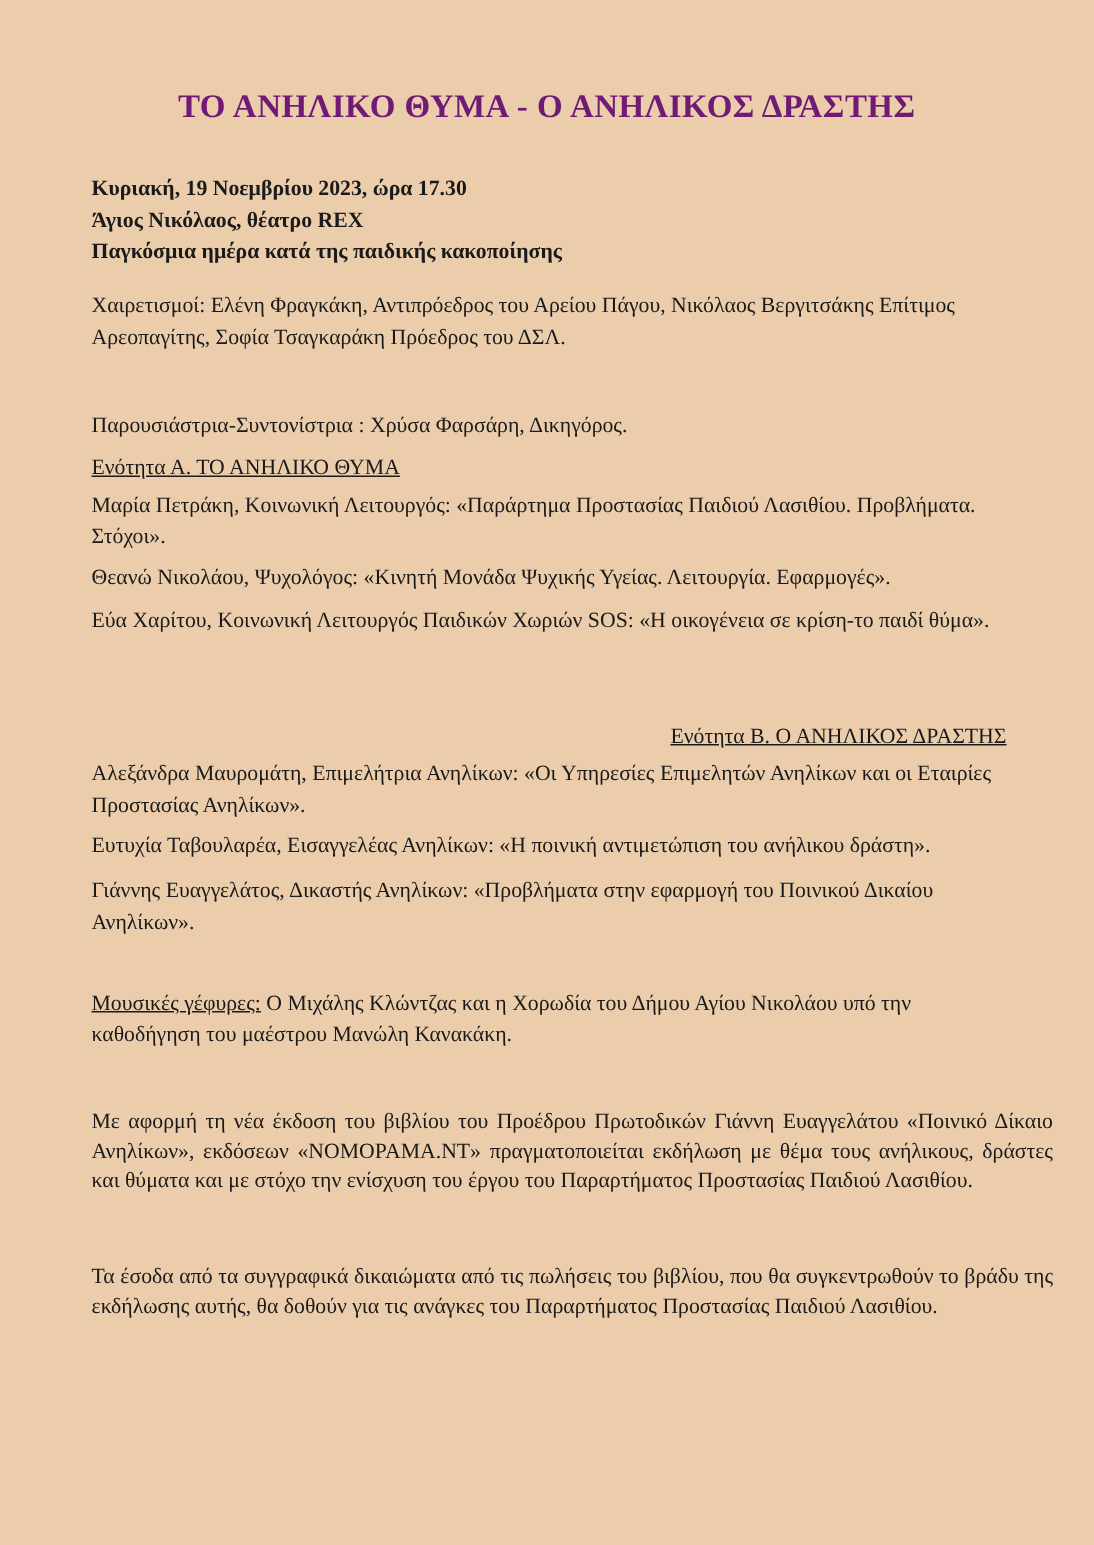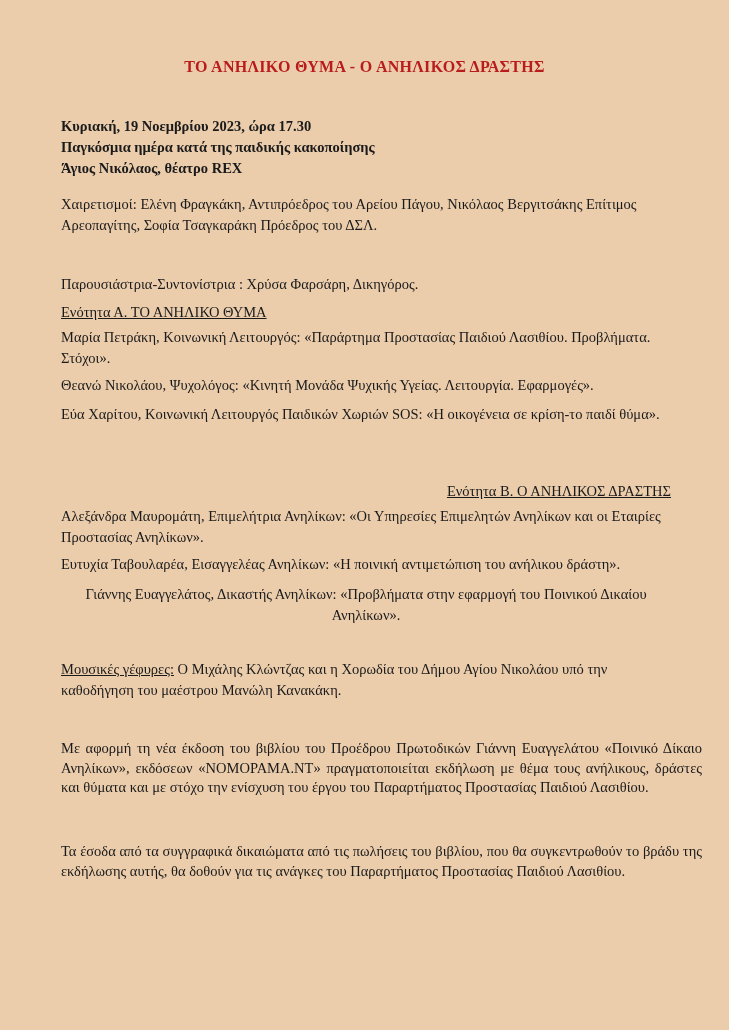--- a/index.html
+++ b/index.html
@@ -6,48 +6,48 @@
   body {
     width: 729px; height: 1030px; overflow: hidden;
     background: #ebcdac;
     font-family: "Liberation Serif", "DejaVu Serif", serif;
     color: #1a1a1a;
     position: relative;
   }
   .title {
     position: absolute; left: 0; right: 0; top: 58px;
     text-align: center;
-    font-size: 16px; font-weight: bold; color: #b91c1c;
+    font-size: 22px; font-weight: bold; color: #701a75;
     letter-spacing: 0.3px;
   }
   .header-block { position: absolute; left: 61px; top: 116px; font-weight: bold; font-size: 14.5px; line-height: 21px; }
   .p { position: absolute; left: 61px; width: 610px; font-size: 14.5px; line-height: 21px; margin: 0; }
   .u { text-decoration: underline; }
   .justify { text-align: justify; text-align-last: left; width: 641px; line-height: 19.5px; }
 </style>
 </head>
 <body>
 
 <div class="title">ΤΟ ΑΝΗΛΙΚΟ ΘΥΜΑ - Ο ΑΝΗΛΙΚΟΣ ΔΡΑΣΤΗΣ</div>
 
 <div class="header-block">
   <div>Κυριακή, 19 Νοεμβρίου 2023, ώρα 17.30</div>
+  <div>Άγιος Νικόλαος, θέατρο REX</div>
   <div>Παγκόσμια ημέρα κατά της παιδικής κακοποίησης</div>
-  <div>Άγιος Νικόλαος, θέατρο REX</div>
 </div>
 
 <p class="p" style="top:194px;">Χαιρετισμοί: Ελένη Φραγκάκη, Αντιπρόεδρος του Αρείου Πάγου, Νικόλαος Βεργιτσάκης Επίτιμος Αρεοπαγίτης, Σοφία Τσαγκαράκη Πρόεδρος του ΔΣΛ.</p>
 <p class="p" style="top:244px;margin-top:30px;">Παρουσιάστρια-Συντονίστρια : Χρύσα Φαρσάρη, Δικηγόρος.</p>
 
 <p class="p u" style="top:302px;">Ενότητα Α. ΤΟ ΑΝΗΛΙΚΟ ΘΥΜΑ</p>
 <p class="p" style="top:327px;">Μαρία  Πετράκη, Κοινωνική Λειτουργός: «Παράρτημα Προστασίας Παιδιού Λασιθίου. Προβλήματα. Στόχοι».</p>
 <p class="p" style="top:375px;">Θεανώ Νικολάου, Ψυχολόγος: «Κινητή Μονάδα Ψυχικής Υγείας. Λειτουργία. Εφαρμογές».</p>
 <p class="p" style="top:404px;">Εύα Χαρίτου, Κοινωνική Λειτουργός Παιδικών Χωριών SOS: «Η οικογένεια σε κρίση-το παιδί θύμα».</p>
 
 <p class="p u" style="top:481px;text-align:right;">Ενότητα Β. Ο ΑΝΗΛΙΚΟΣ ΔΡΑΣΤΗΣ</p>
 <p class="p" style="top:506px;">Αλεξάνδρα Μαυρομάτη, Επιμελήτρια Ανηλίκων: «Οι Υπηρεσίες Επιμελητών Ανηλίκων και οι Εταιρίες Προστασίας Ανηλίκων».</p>
 <p class="p" style="top:554px;">Ευτυχία Ταβουλαρέα, Εισαγγελέας Ανηλίκων: «Η ποινική αντιμετώπιση του ανήλικου δράστη».</p>
-<p class="p" style="top:584px;text-align:center;">Γιάννης Ευαγγελάτος, Δικαστής Ανηλίκων: «Προβλήματα στην εφαρμογή του Ποινικού Δικαίου Ανηλίκων».</p>
+<p class="p" style="top:584px;">Γιάννης Ευαγγελάτος, Δικαστής Ανηλίκων: «Προβλήματα στην εφαρμογή του Ποινικού Δικαίου Ανηλίκων».</p>
 
 <p class="p" style="top:659px;"><span class="u">Μουσικές γέφυρες:</span><span> Ο Μιχάλης Κλώντζας και η Χορωδία του Δήμου Αγίου Νικολάου υπό την καθοδήγηση του μαέστρου Μανώλη Κανακάκη.</span></p>
 
 <p class="p justify" style="top:739px;">Με αφορμή τη νέα έκδοση του βιβλίου του Προέδρου Πρωτοδικών Γιάννη Ευαγγελάτου «Ποινικό Δίκαιο Ανηλίκων», εκδόσεων «ΝΟΜΟΡΑΜΑ.ΝΤ» πραγματοποιείται εκδήλωση με θέμα τους ανήλικους, δράστες και θύματα και με στόχο την ενίσχυση του έργου  του Παραρτήματος Προστασίας Παιδιού Λασιθίου.</p>
 <p class="p justify" style="top:842px;">Τα έσοδα από τα συγγραφικά δικαιώματα από τις πωλήσεις του βιβλίου, που θα συγκεντρωθούν το βράδυ της εκδήλωσης αυτής, θα δοθούν για τις ανάγκες του Παραρτήματος Προστασίας Παιδιού  Λασιθίου.</p>
 
 </body></html>

